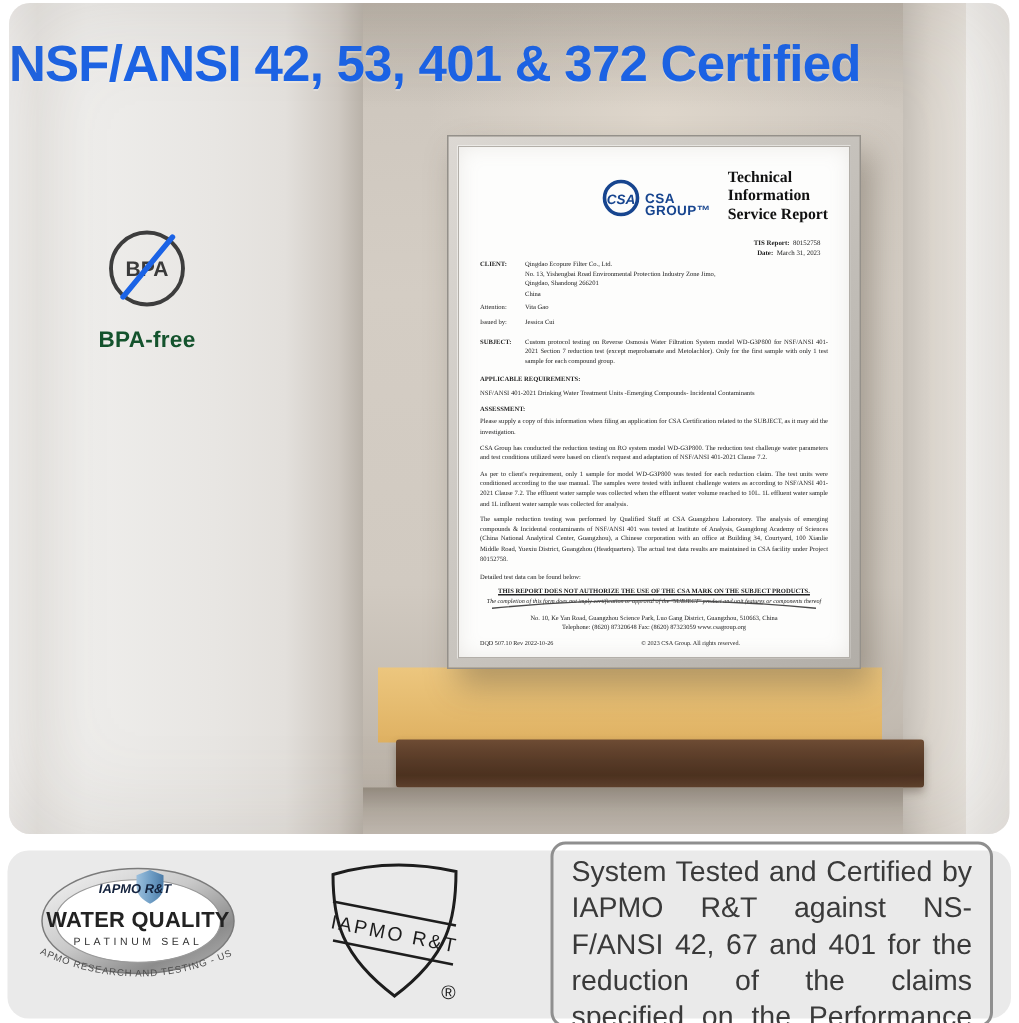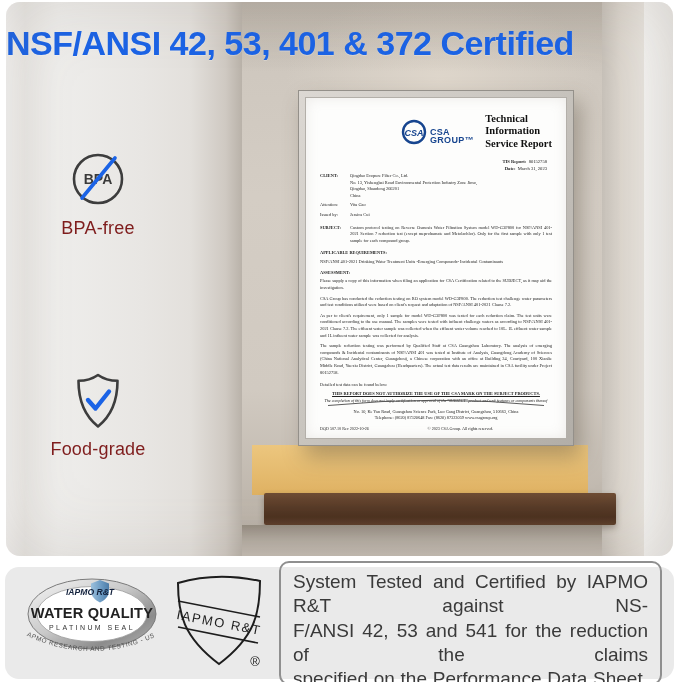--- a/index.html
+++ b/index.html
@@ -15,21 +15,21 @@
   .tan-block{left:246px;top:443px;width:336px;height:50px;background:linear-gradient(180deg,#ecc67e 0%,#e5bb6f 55%,#dfb162 100%);}
   .shelf{left:258px;top:491px;width:352px;height:32px;background:linear-gradient(180deg,#6f4d35 0%,#573a27 45%,#4c311f 75%,#5d3f2b 100%);border-radius:2px;box-shadow:0 3px 6px rgba(60,45,30,.35);}
   .below-shelf{left:236px;top:523px;width:360px;height:33px;background:linear-gradient(180deg,#948b80 0%,#b3aba1 45%,#c7c0b7 100%);}
   .vignette{inset:0;box-shadow:inset 0 0 70px rgba(110,100,85,.16);border-radius:14px;}
   
   .headline{position:absolute;left:0;top:22px;width:100%;font-size:34px;font-weight:700;letter-spacing:-.5px;color:#1b63e6;text-shadow:0 1px 0 rgba(255,255,255,.25);}
   
   .feature{position:absolute;left:34px;width:116px;text-align:center;}
   .f1{top:147px;} .f2{top:253px;} .f3{top:370px;}
   .feature svg{display:block;margin:0 auto;}
-  .feature-label{margin-top:9px;font-size:18px;line-height:1.22;font-weight:400;color:#7f1d1d;letter-spacing:.2px;}
+  .feature-label{margin-top:9px;font-size:15px;line-height:1.22;font-weight:700;color:#14532d;letter-spacing:.2px;}
   
   .cert-frame{position:absolute;left:292px;top:88px;width:274px;height:354px;background:linear-gradient(125deg,#dcd8d3 0%,#c9c5bf 45%,#b2aea8 100%);border:1px solid #94908a;box-shadow:7px 11px 20px rgba(85,73,58,.38);}
   .cert-paper{position:absolute;inset:6px;background:#fdfdfc;box-shadow:inset 0 0 0 1px #b3afa9, inset 0 0 14px rgba(150,140,125,.18);font-family:"Liberation Serif",serif;color:#222;}
   .csa-logo{position:absolute;left:96px;top:22px;display:flex;align-items:flex-end;gap:3px;}
   .csa-logo .brand{font-family:"Liberation Sans",sans-serif;font-weight:700;color:#17458f;font-size:9px;line-height:.95;letter-spacing:.3px;}
   .cert-title{position:absolute;right:15px;top:16px;font-weight:700;font-size:10.5px;line-height:1.18;color:#111;white-space:pre-line;}
   .tis{position:absolute;right:20px;top:62px;font-size:4.6px;line-height:1.5;text-align:right;color:#222;}
   .tis b{font-weight:700;}
   .cert-body{position:absolute;left:15px;right:15px;top:76px;font-size:4.4px;line-height:1.5;text-align:justify;}
   .row{display:flex;margin-bottom:3px;}
@@ -41,21 +41,21 @@
   .detailed{margin-top:6px;margin-bottom:2px;}
   .notice{text-align:center;font-weight:700;text-decoration:underline;margin-bottom:1px;}
   .notice-sub{text-align:center;font-style:italic;font-size:4.1px;line-height:1.4;}
   .cert-tail{position:absolute;left:15px;right:15px;bottom:7px;text-align:center;font-size:4.3px;line-height:1.5;}
   .arc{display:block;margin:0 auto 2px auto;}
   .addr{white-space:pre-line;margin-bottom:4px;}
   .cert-foot{display:flex;font-size:4.1px;}
   .cert-foot .dc{flex:none;}
   .cert-foot .cp{flex:1;text-align:center;}
   
-  .footer{position:absolute;left:5px;top:567px;width:669px;height:112px;background:#eaeaea;border-radius:14px;display:flex;align-items:center;padding:0 12px;box-sizing:border-box;}
+  .footer{position:absolute;left:5px;top:567px;width:669px;height:112px;background:#eaeaea;border-radius:14px;display:flex;align-items:center;padding:0 12px;box-sizing:border-box;gap:44px;}
   .seal-wrap{flex:none;}
   .shield-wrap{flex:none;margin-left:4px;}
   .statement-box{flex:1;margin-left:12px;border:2px solid #8f8f8f;border-radius:10px;padding:7px 12px;box-sizing:border-box;color:#3a3a3a;font-size:19px;line-height:1.28;height:124px;}
   .stmt-line{text-align:justify;text-align-last:justify;}
 </style>
 </head>
 <body>
 
 <div class="photo">
   <div class="layer wall-left"></div>
@@ -72,27 +72,20 @@
   <div class="feature f1">
     <svg width="56" height="60" viewBox="0 0 56 60">
       <circle cx="28" cy="30" r="24" fill="none" stroke="#3d3d3d" stroke-width="2.6"></circle>
       <text x="28" y="35" text-anchor="middle" font-family="Liberation Sans,sans-serif" font-size="14" font-weight="600" fill="#3a3a3a">BPA</text>
       <line x1="12" y1="49" x2="45" y2="9" stroke="#1b63e6" stroke-width="3.6" stroke-linecap="round"></line>
     </svg>
     <div class="feature-label">BPA-free</div>
   </div>
 
 
-  <div class="feature f3">
-    <svg width="54" height="58" viewBox="0 0 54 58">
-      <path d="M27 3 C32 6.5 40.5 8.8 46.5 8.8 C46.5 27 41.5 43 27 54.5 C12.5 43 7.5 27 7.5 8.8 C13.5 8.8 22 6.5 27 3 Z" fill="none" stroke="#3d3d3d" stroke-width="2.6" stroke-linejoin="round"></path>
-      <polyline points="17,28 24.5,36.5 38,19.5" fill="none" stroke="#1b63e6" stroke-width="4.4" stroke-linecap="round" stroke-linejoin="round"></polyline>
-    </svg>
-    <div class="feature-label">Food-grade</div>
-  </div>
 
   <div class="cert-frame">
     <div class="cert-paper">
       <div class="csa-logo">
         <svg width="26" height="26" viewBox="0 0 26 26">
           <circle cx="13" cy="13" r="11" fill="none" stroke="#17458f" stroke-width="2.4"></circle>
           <text x="13" y="17" text-anchor="middle" font-family="Liberation Sans,sans-serif" font-style="italic" font-size="9" font-weight="700" fill="#17458f">CSA</text>
         </svg>
         <div class="brand" style="white-space:pre-line">CSA
 GROUP™</div>
@@ -189,17 +182,17 @@
       <path d="M7 12 C34 4 62 4 89 10 C89 42 84 66 48 93 C12 66 7 42 7 12 Z" fill="none" stroke="#1d1d1d" stroke-width="2"></path>
       <line x1="7" y1="30" x2="89" y2="46" stroke="#1d1d1d" stroke-width="1.6"></line>
       <line x1="7" y1="56" x2="87" y2="72" stroke="#1d1d1d" stroke-width="1.6"></line>
       <text x="48" y="56" text-anchor="middle" transform="rotate(11 48 52)" font-family="Liberation Sans,sans-serif" font-size="13" fill="#1d1d1d" letter-spacing="1.6">IAPMO R&amp;T</text>
       <text x="84" y="95" text-anchor="middle" font-family="Liberation Sans,sans-serif" font-size="13" fill="#1d1d1d">®</text>
     </svg>
   </div>
 
   <div class="statement-box">
     <div class="stmt-line">System Tested and Certified by IAPMO R&amp;T against NS-</div>
-    <div class="stmt-line">F/ANSI 42, 53 and 541 for the reduction of the claims</div>
+    <div class="stmt-line">F/ANSI 42, 67 and 401 for the reduction of the claims</div>
     <div class="stmt-line">specified on the Performance Data Sheet, and NSF/AN-</div>
 
   </div>
 </div>
 
 </body></html>

